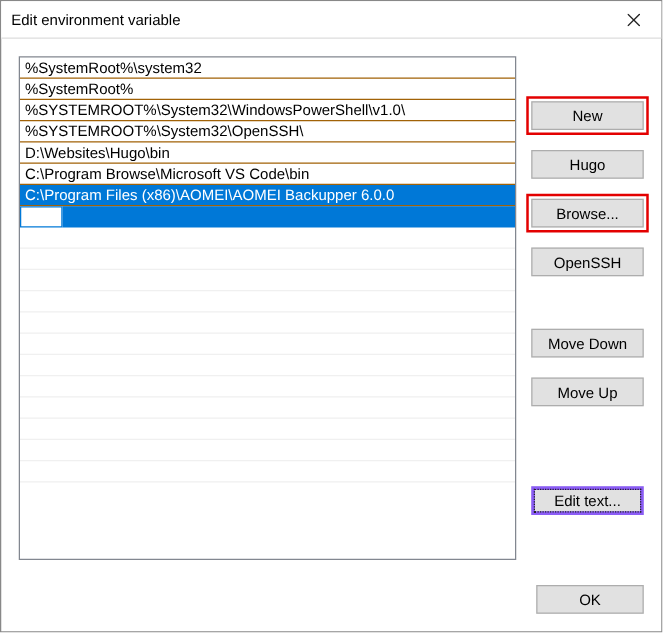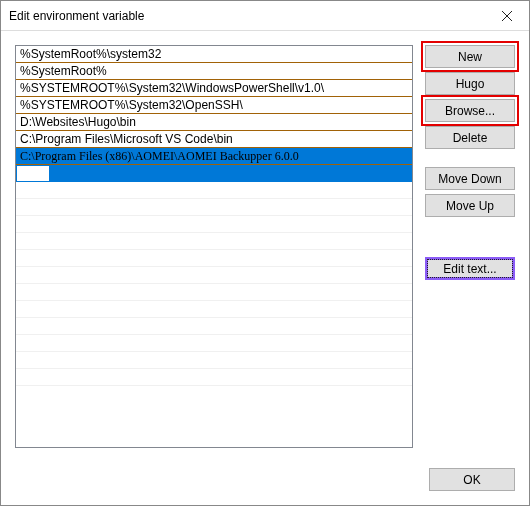--- a/index.html
+++ b/index.html
@@ -63,22 +63,21 @@
     height: 17px;
     line-height: 17px;
     padding: 0 4px;
     white-space: nowrap;
     overflow: hidden;
     color: #000;
     border-bottom: 1px solid #a16207;
   }
   .row.selected {
     background: #0078d7;
-    color: #000000;
-    font-family: Liberation Serif, serif;
+    color: #ffffff;
   }
   .edit-row {
     height: 17px;
     display: flex;
     align-items: stretch;
   }
   .edit-row .edit-field {
     width: 34px;
     border: 1px solid #0078d7;
     background: #fff;
@@ -92,21 +91,22 @@
     background: #0078d7;
   }
   .grid-lines .empty-row {
     height: 17px;
     border-bottom: 1px solid #f0f0f0;
   }
   .side-buttons {
     width: 90px;
     display: flex;
     flex-direction: column;
-    gap: 4px;
+    gap: 16px;
+    justify-content: center;
   }
   .btn {
     height: 23px;
     border: 1px solid #adadad;
     background: #e1e1e1;
     font-family: inherit;
     font-size: 12px;
     cursor: pointer;
     padding: 0;
     text-align: center;
@@ -154,21 +154,21 @@
   </div>
 
   <div class="content">
     <div class="listbox">
       <div class="listbox-inner">
         <div class="row">%SystemRoot%\system32</div>
         <div class="row">%SystemRoot%</div>
         <div class="row">%SYSTEMROOT%\System32\WindowsPowerShell\v1.0\</div>
         <div class="row">%SYSTEMROOT%\System32\OpenSSH\</div>
         <div class="row">D:\Websites\Hugo\bin</div>
-        <div class="row">C:\Program Files\Microsoft VS Code\bin</div>
+        <div class="row">C:\Program Browse\Microsoft VS Code\bin</div>
         <div class="row selected">C:\Program Files (x86)\AOMEI\AOMEI Backupper 6.0.0</div>
         <div class="edit-row">
           <input class="edit-field" value="" style="">
           <div class="edit-rest"></div>
         </div>
         <div class="grid-lines">
           <div class="empty-row"></div>
             <div class="empty-row"></div>
             <div class="empty-row"></div>
           <div class="empty-row"></div>
@@ -185,21 +185,21 @@
     </div>
 
     <div class="side-buttons">
       <div class="highlight-red">
         <button class="btn" style="width:100%">New</button>
       </div>
       <button class="btn">Hugo</button>
       <div class="highlight-red">
         <button class="btn" style="width:100%">Browse...</button>
       </div>
-      <button class="btn">Delete</button>
+      <button class="btn">OpenSSH</button>
       <div class="spacer-sm"></div>
       <button class="btn">Move Down</button>
       <button class="btn">Move Up</button>
       <div class="spacer-lg"></div>
       <button class="btn focus">Edit text...</button>
     </div>
   </div>
 
   <div class="footer">
     <button class="btn">OK</button>

